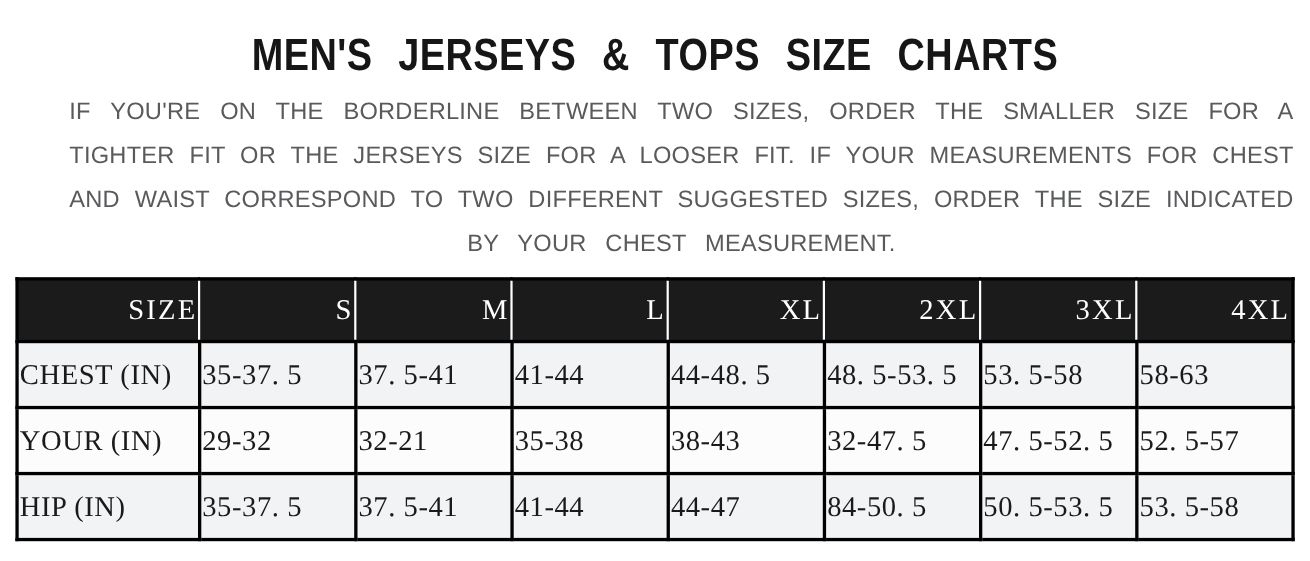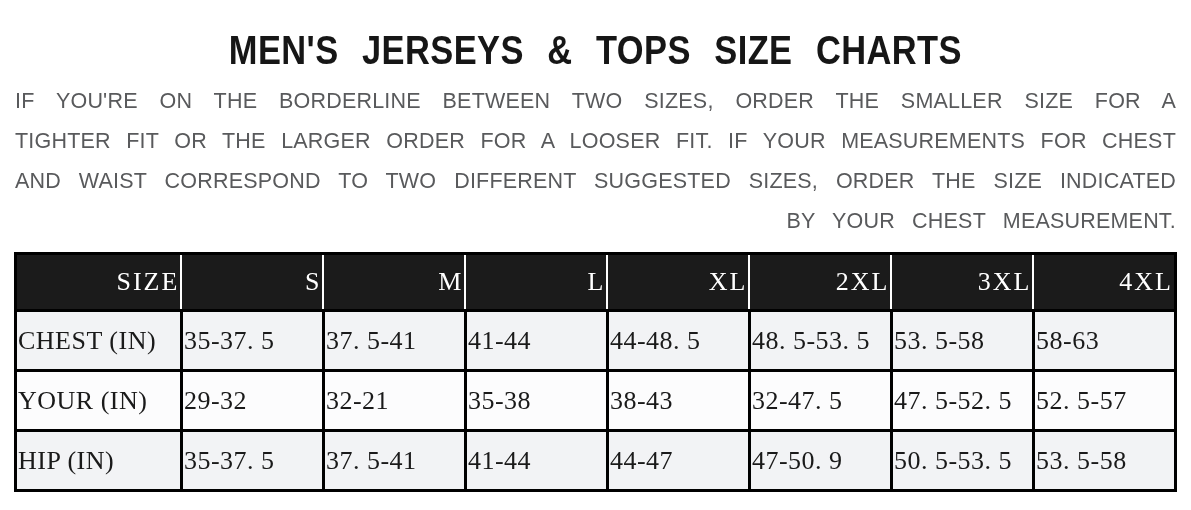--- a/index.html
+++ b/index.html
@@ -35,28 +35,29 @@
   .description {
     margin: 7px 15px 0 15px;
   }
   .desc-line {
     font-size: 21.5px;
     line-height: 40px;
     height: 40px;
     color: var(--paragraph-text, #595a5c);
     letter-spacing: 0.2px;
     white-space: nowrap;
+    margin-left: 48px;
   }
   .desc-line.justified {
     text-align: justify;
     text-align-last: justify;
     white-space: normal;
   }
   .desc-line.last-line {
-    text-align: right;
+    text-align: center;
     word-spacing: 11px;
   }
   table.size-table {
     width: 1163px;
     margin: 11px 14px 0 14px;
     border-collapse: collapse;
     table-layout: fixed;
     border: 3px solid var(--border, #000000);
     font-family: "Liberation Serif", serif;
   }
@@ -84,21 +85,21 @@
 </style>
 </head>
 <body>
 
 <div class="page">
 
   <h1 class="title"><span class="title-inner">MEN'S JERSEYS &amp; TOPS SIZE CHARTS</span></h1>
 
   <div class="description">
     <div class="desc-line justified">IF YOU'RE ON THE BORDERLINE BETWEEN TWO SIZES, ORDER THE SMALLER SIZE FOR A</div>
-    <div class="desc-line justified">TIGHTER FIT OR THE LARGER ORDER FOR A LOOSER FIT. IF YOUR MEASUREMENTS FOR CHEST</div>
+    <div class="desc-line justified">TIGHTER FIT OR THE JERSEYS SIZE FOR A LOOSER FIT. IF YOUR MEASUREMENTS FOR CHEST</div>
     <div class="desc-line justified">AND WAIST CORRESPOND TO TWO DIFFERENT SUGGESTED SIZES, ORDER THE SIZE INDICATED</div>
     <div class="desc-line last-line">BY YOUR CHEST MEASUREMENT.</div>
   </div>
 
   <table class="size-table">
     <colgroup>
       <col style="width:14.3%">
       <col>
         <col>
         <col>
@@ -139,20 +140,20 @@
         <td>32-47. 5</td>
         <td>47. 5-52. 5</td>
         <td>52. 5-57</td>
       </tr>
       <tr class="row-odd">
         <td>HIP (IN)</td>
         <td>35-37. 5</td>
         <td>37. 5-41</td>
         <td>41-44</td>
         <td>44-47</td>
-        <td>47-50. 9</td>
+        <td>84-50. 5</td>
         <td>50. 5-53. 5</td>
         <td>53. 5-58</td>
       </tr>
     </tbody>
   </table>
 
 </div>
 
 </body></html>

